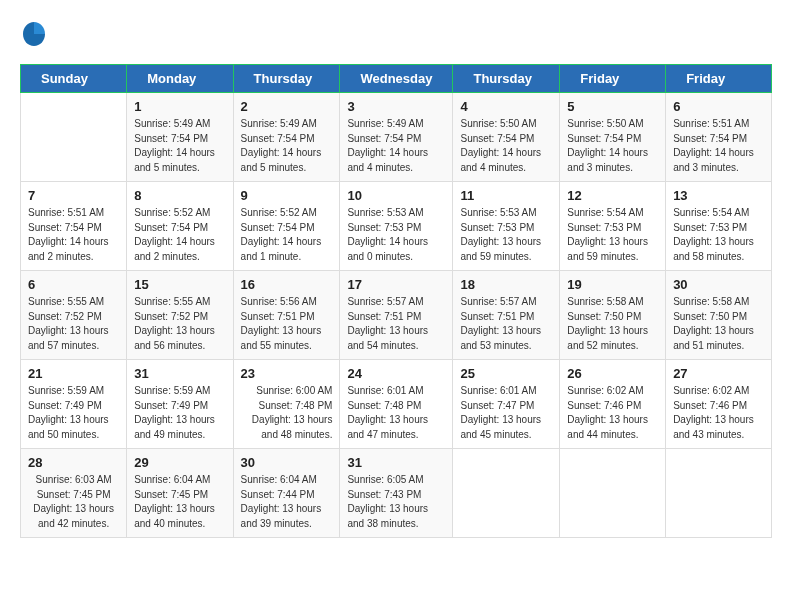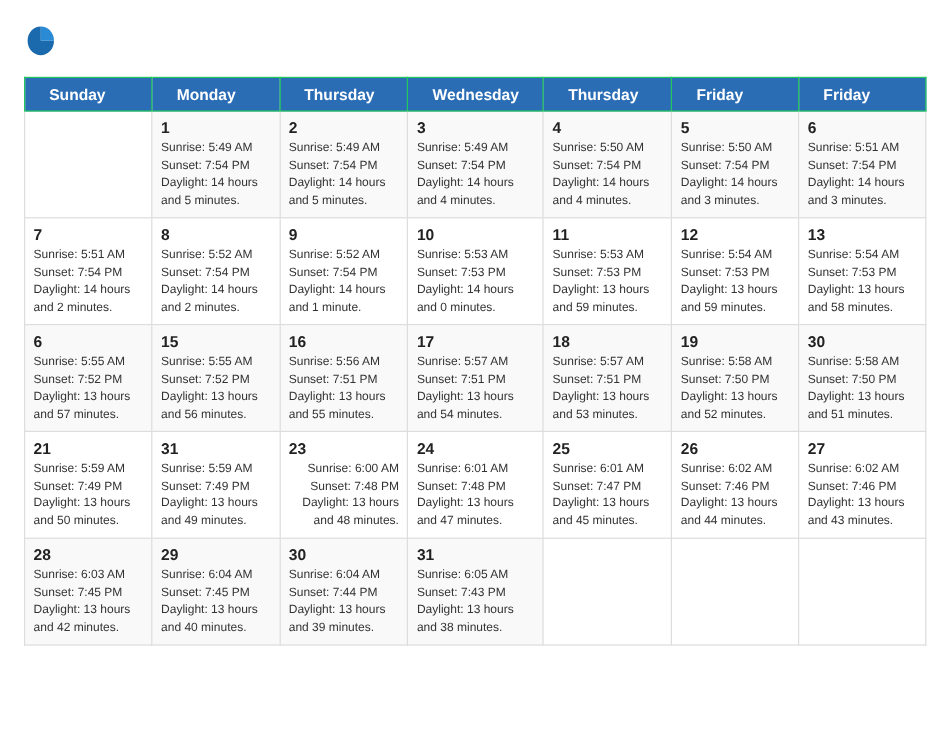--- a/index.html
+++ b/index.html
@@ -326,21 +326,21 @@
           <span class="day-num">27</span>
           <div class="cell-content" style="white-space: pre-line;">Sunrise: 6:02 AM
 Sunset: 7:46 PM
 Daylight: 13 hours
 and 43 minutes.</div>
         </td>
       </tr>
       <tr>
         <td>
           <span class="day-num">28</span>
-          <div class="cell-content" style="white-space: pre-line;">Sunrise: 6:03 AM
+          <div class="cell-content" style="white-space: pre-line; text-align: center;">Sunrise: 6:03 AM
 Sunset: 7:45 PM
 Daylight: 13 hours
 and 42 minutes.</div>
         </td>
         <td>
           <span class="day-num">29</span>
           <div class="cell-content" style="white-space: pre-line;">Sunrise: 6:04 AM
 Sunset: 7:45 PM
 Daylight: 13 hours
 and 40 minutes.</div>

